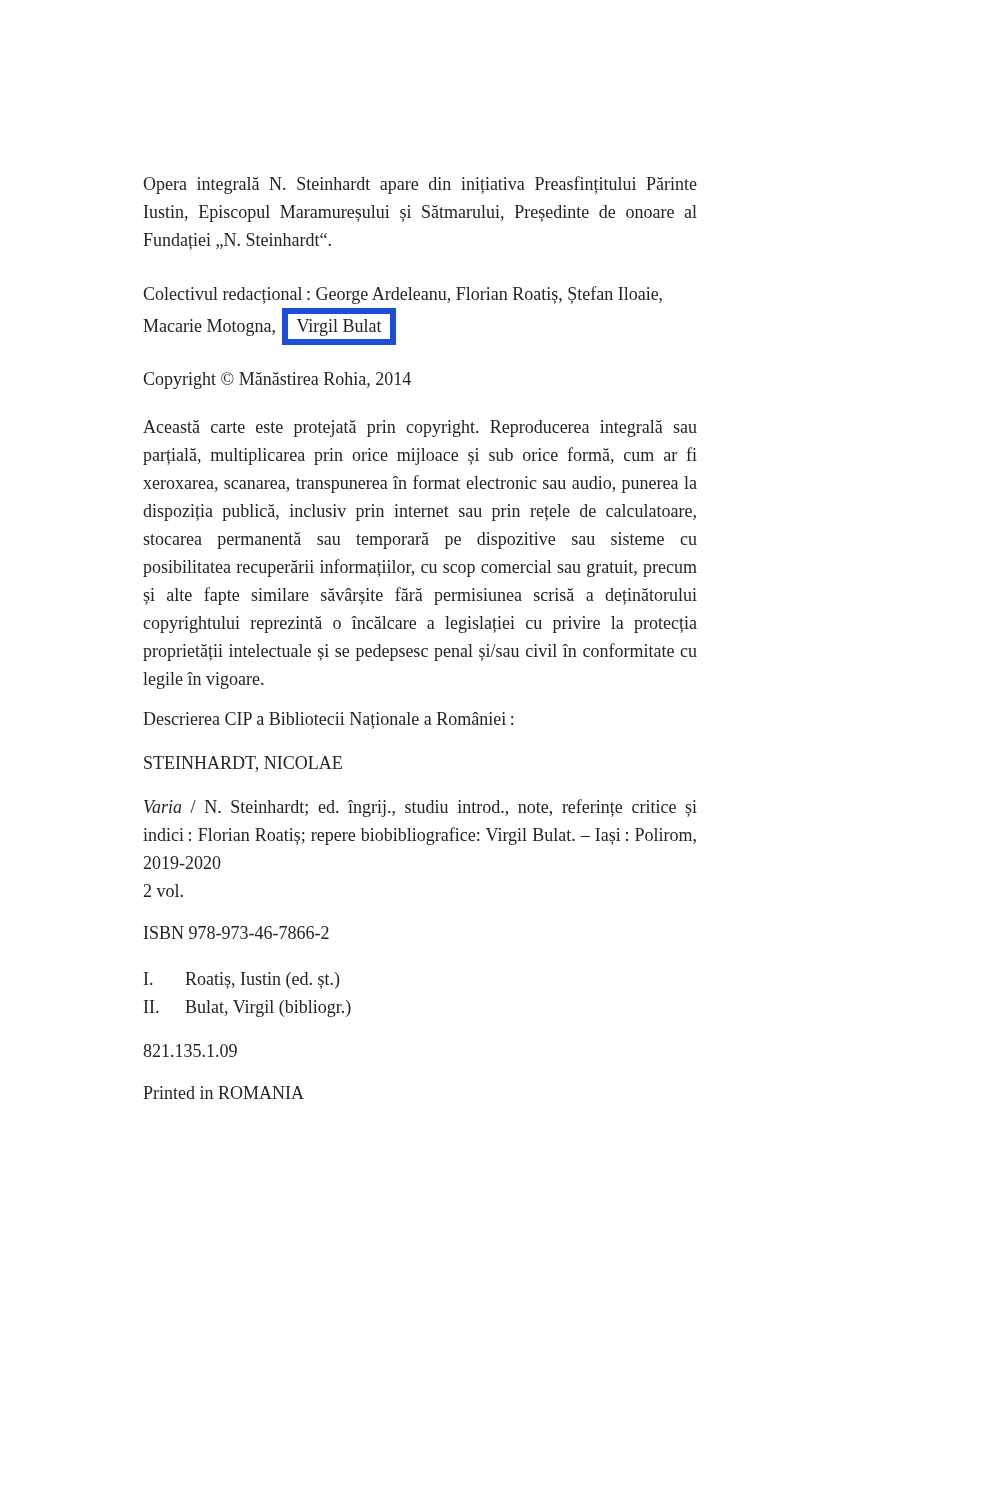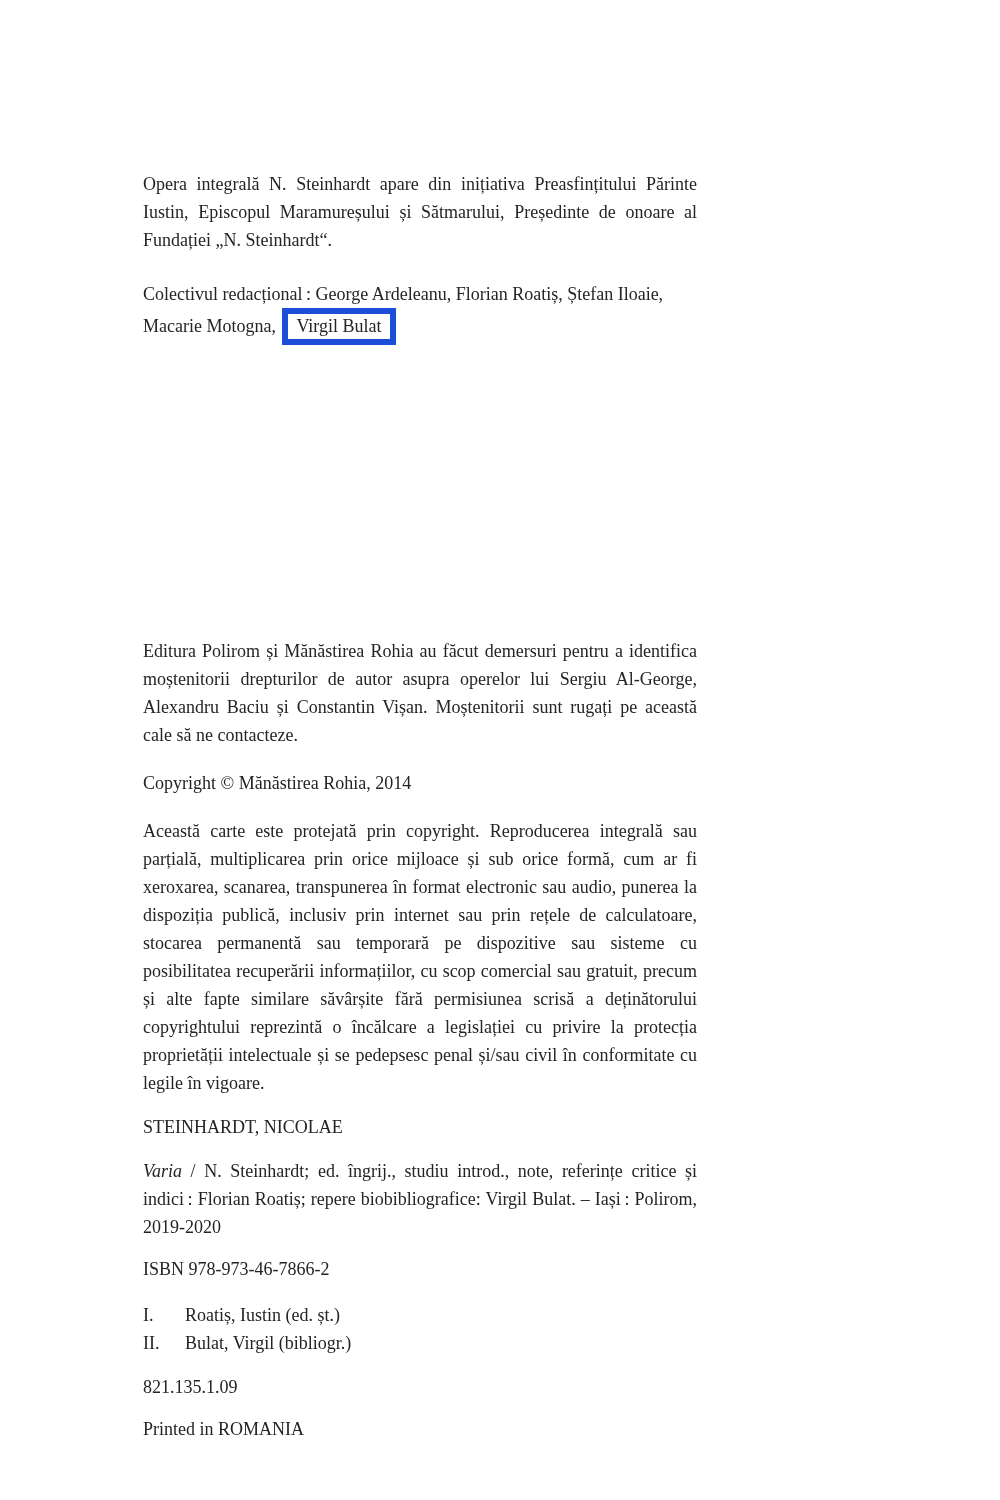--- a/index.html
+++ b/index.html
@@ -53,31 +53,32 @@
 </head>
 <body>
 
 <div class="page">
 
   <p class="block justify">Opera integrală N. Steinhardt apare din inițiativa Preasfințitului Părinte Iustin, Episcopul Maramureșului și Sătmarului, Președinte de onoare al Fundației „N. Steinhardt“.</p>
 
   <p class="block m-editorial"><span>Colectivul redacțional : George Ardeleanu, Florian Roatiș, Ștefan Iloaie, Macarie Motogna,</span>
     <span class="boxed-name">Virgil Bulat</span></p>
 
-  <p class="block justify m-heirs">Editura Polirom și Mănăstirea Rohia au făcut demersuri pentru a identifica moștenitorii drepturilor de autor asupra operelor lui Sergiu Al-George, Alexandru Baciu și Constantin Vișan. Moștenitorii sunt rugați pe această cale să ne contacteze.</p>
 
   <p class="block m-copyright">Copyright © Mănăstirea Rohia, 2014</p>
 
   <p class="block justify m-protection">Această carte este protejată prin copyright. Reproducerea integrală sau parțială, multiplicarea prin orice mijloace și sub orice formă, cum ar fi xeroxarea, scanarea, transpunerea în format electronic sau audio, punerea la dispoziția publică, inclusiv prin internet sau prin rețele de calculatoare, stocarea permanentă sau temporară pe dispozitive sau sisteme cu posibilitatea recuperării informațiilor, cu scop comercial sau gratuit, precum și alte fapte similare săvârșite fără permisiunea scrisă a deținătorului copyrightului reprezintă o încălcare a legislației cu privire la protecția proprietății intelectuale și se pedepsesc penal și/sau civil în conformitate cu legile în vigoare.</p>
 
+  <p class="block m-cip-head">Descrierea CIP a Bibliotecii Naționale a României :</p>
 
   <p class="block m-author">STEINHARDT, NICOLAE</p>
 
   <div class="block m-varia">
     <div class="justify"><span class="italic">Varia</span><span> / N. Steinhardt; ed. îngrij., studiu introd., note, referințe critice și indici : Florian Roatiș; repere biobibliografice: Virgil Bulat. – Iași : Polirom, 2019-2020</span></div>
+    <div>2 vol.</div>
   </div>
 
   <div class="block m-isbn">
     <div>ISBN 978-973-46-7866-2</div>
   </div>
 
   <div class="block m-contrib">
     <div class="contrib-row">
       <span class="contrib-num">I.</span>
       <span class="contrib-text">Roatiș, Iustin (ed. șt.)</span>

